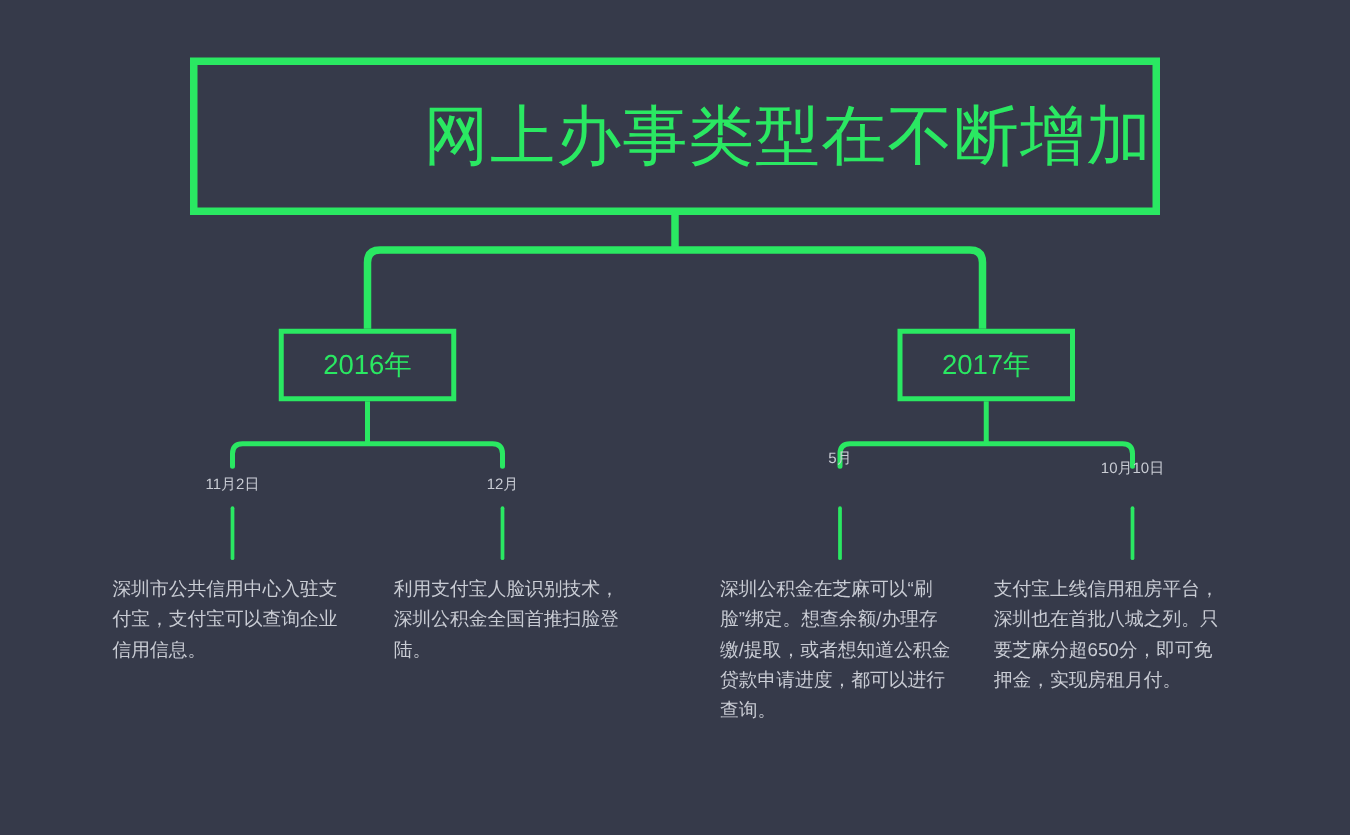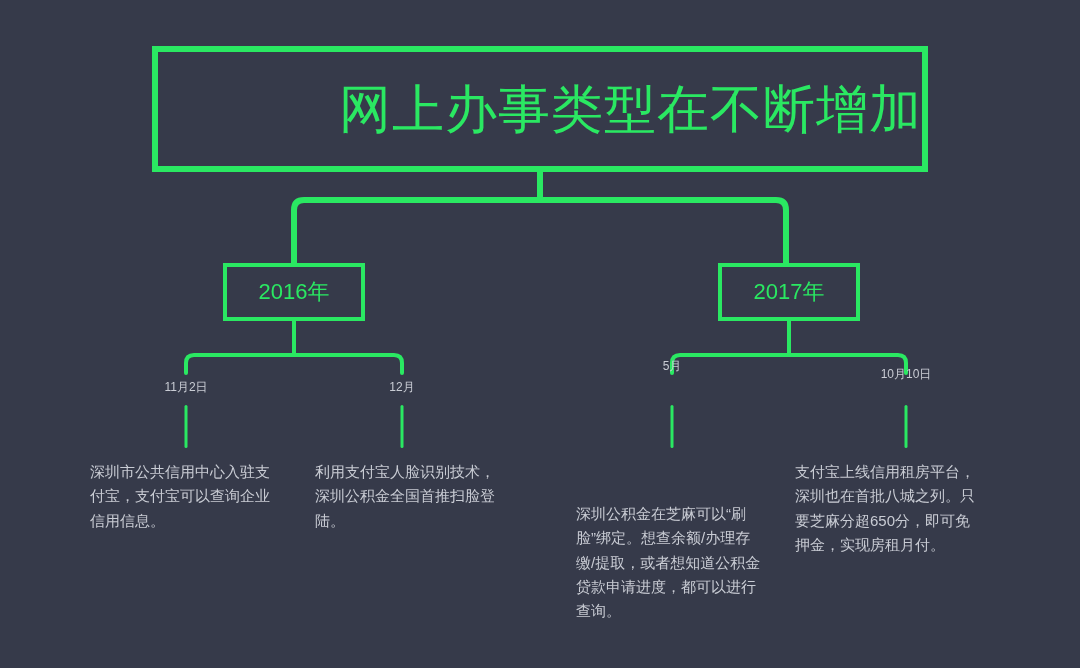--- a/index.html
+++ b/index.html
@@ -138,16 +138,16 @@
   <div class="date-label" style="left:672px; top:360px;">5月</div>
   <div class="date-label" style="left:906px; top:368px;">10月10日</div>
 
   <div class="tick" style="left:186px; top:405px;"></div>
   <div class="tick" style="left:402px; top:405px;"></div>
   <div class="tick" style="left:672px; top:405px;"></div>
   <div class="tick" style="left:906px; top:405px;"></div>
 
   <div class="detail" style="left:90px; top:460px;">深圳市公共信用中心入驻支付宝，支付宝可以查询企业信用信息。</div>
   <div class="detail" style="left:315px; top:460px;">利用支付宝人脸识别技术，深圳公积金全国首推扫脸登陆。</div>
-  <div class="detail" style="left:576px; top:460px;margin-top:42px;">深圳公积金在芝麻可以“刷脸”绑定。想查余额/办理存缴/提取，或者想知道公积金贷款申请进度，都可以进行查询。</div>
+  <div class="detail" style="left:576px; top:460px;">深圳公积金在芝麻可以“刷脸”绑定。想查余额/办理存缴/提取，或者想知道公积金贷款申请进度，都可以进行查询。</div>
   <div class="detail" style="left:795px; top:460px;">支付宝上线信用租房平台，深圳也在首批八城之列。只要芝麻分超650分，即可免押金，实现房租月付。</div>
 
 </div>
 
 </body></html>

